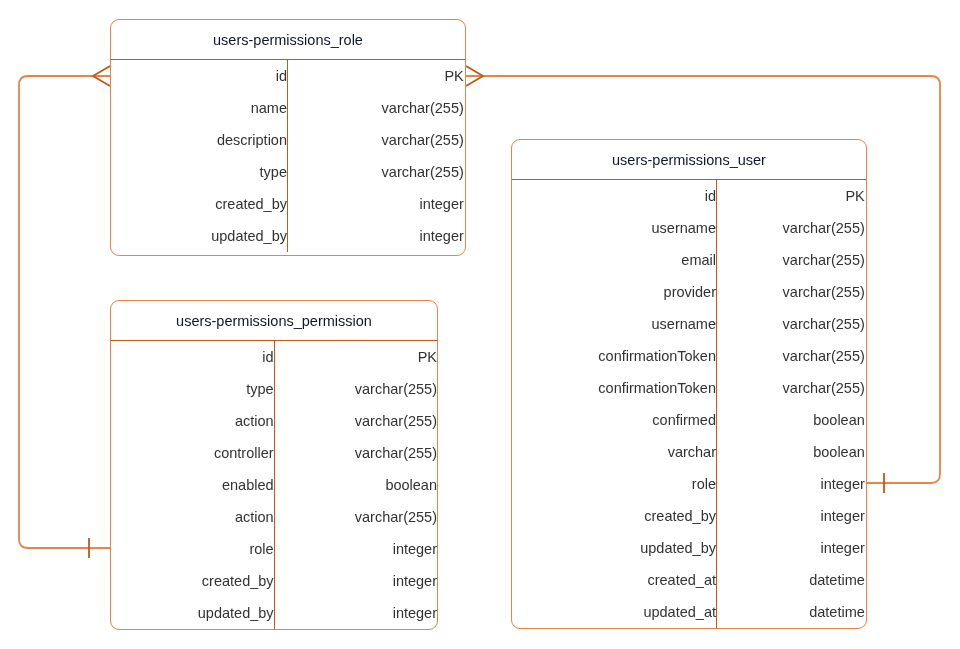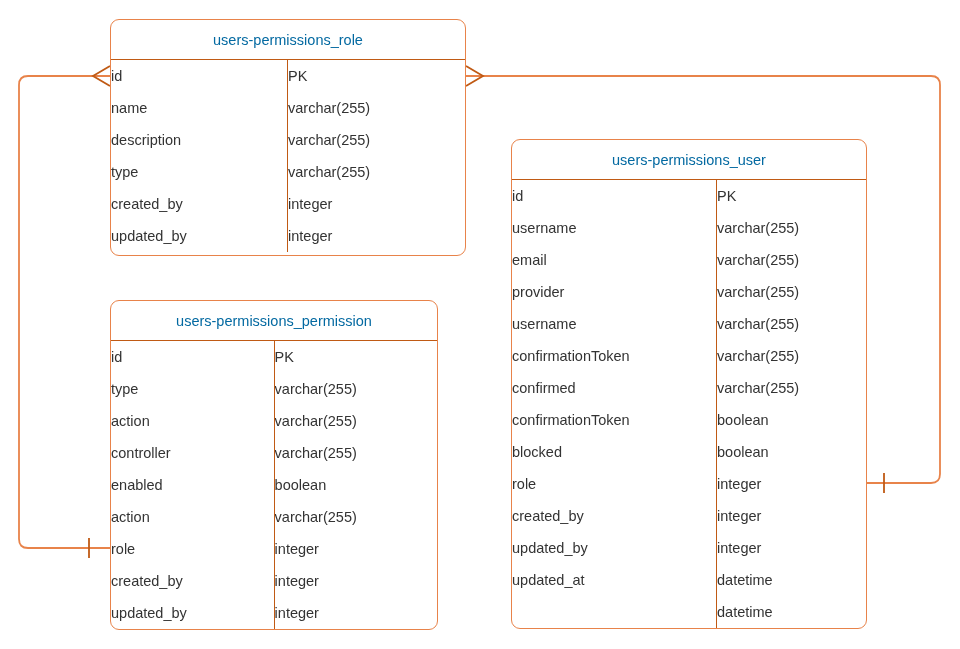--- a/index.html
+++ b/index.html
@@ -32,21 +32,21 @@
     box-sizing: border-box;
     border: 1.6px solid #e8834a;
     border-radius: 9px;
     background: #ffffff;
     overflow: hidden;
   }
   .entity-title {
     box-sizing: border-box;
     width: 100%;
     text-align: center;
-    color: #0369a1;
+    color: #0f172a;
     font-size: 14.5px;
     line-height: 40px;
     height: 40px;
     border-bottom: 1.6px solid #c05a14;
     white-space: nowrap;
   }
   .entity-body {
     display: flex;
     width: 100%;
   }
@@ -54,21 +54,21 @@
     box-sizing: border-box;
     display: flex;
     flex-direction: column;
   }
   .col-name {
     border-right: 1.6px solid #c05a14;
   }
   .cell {
     height: 32px;
     line-height: 32px;
-    text-align: left;
+    text-align: right;
     color: #333333;
     font-size: 14.5px;
     white-space: nowrap;
     overflow: hidden;
   }
 </style>
 </head>
 <body>
 
 <div id="canvas">
@@ -140,26 +140,27 @@
       <div class="entity" style="left: 511px; top: 139px; width: 356px; height: 490px;">
         <div class="entity-title">users-permissions_user</div>
         <div class="entity-body">
           <div class="col col-name" style="width: 205px;">
             <div class="cell">id</div>
             <div class="cell">username</div>
             <div class="cell">email</div>
             <div class="cell">provider</div>
             <div class="cell">username</div>
             <div class="cell">confirmationToken</div>
+            <div class="cell">confirmationToken</div>
             <div class="cell">confirmed</div>
-            <div class="cell">confirmationToken</div>
-            <div class="cell">blocked</div>
+            <div class="cell">varchar</div>
             <div class="cell">role</div>
             <div class="cell">created_by</div>
             <div class="cell">updated_by</div>
+            <div class="cell">created_at</div>
             <div class="cell">updated_at</div>
           </div>
           <div class="col col-type" style="width: 147.8px;">
             <div class="cell">PK</div>
             <div class="cell">varchar(255)</div>
             <div class="cell">varchar(255)</div>
             <div class="cell">varchar(255)</div>
             <div class="cell">varchar(255)</div>
             <div class="cell">varchar(255)</div>
             <div class="cell">varchar(255)</div>

